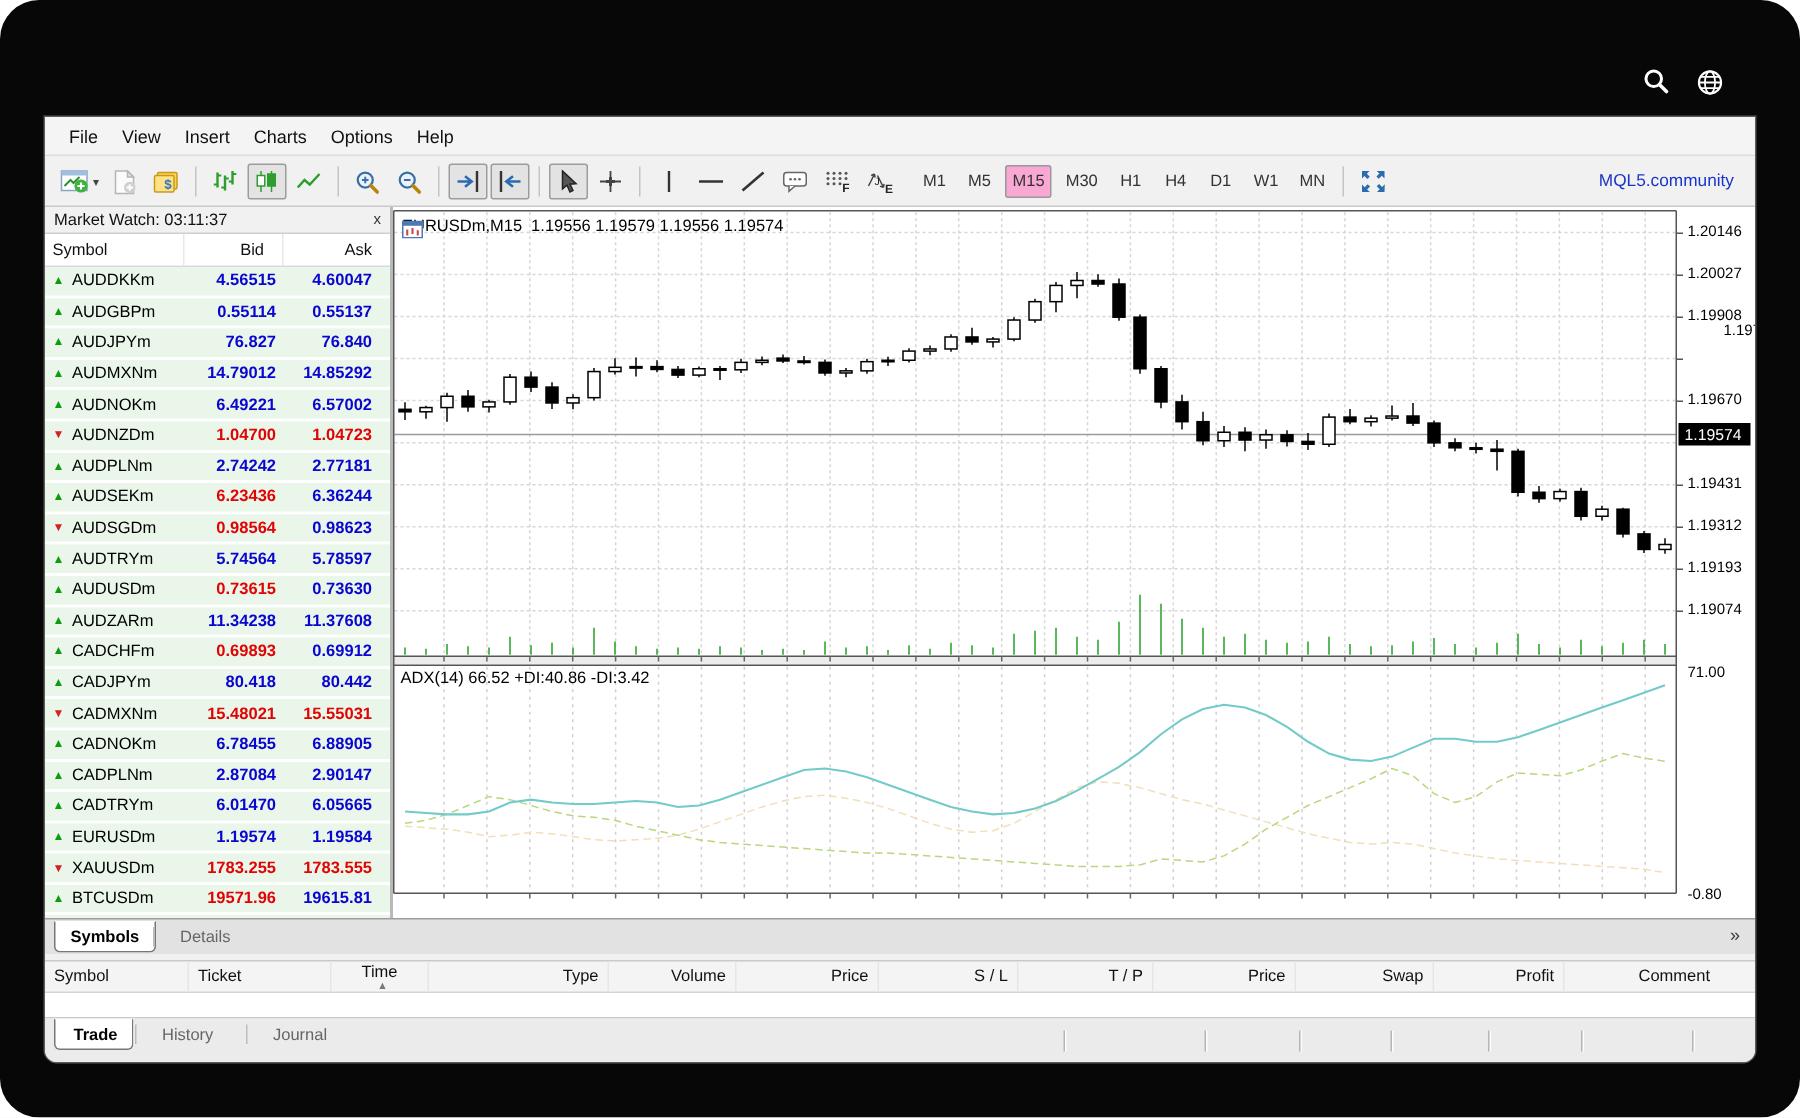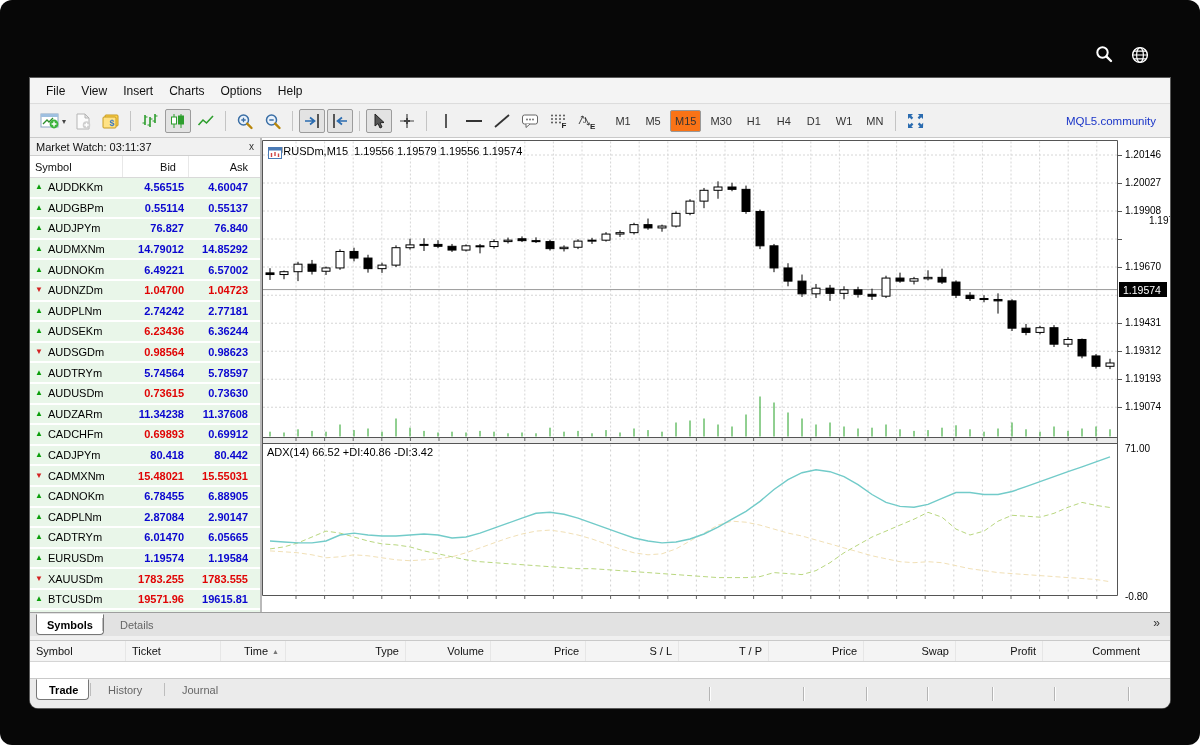--- a/index.html
+++ b/index.html
@@ -1,31 +1,31 @@
 <!DOCTYPE html>
 <html><head>
 <meta charset="utf-8">
 <style>
   html,body{margin:0;padding:0;background:#fff;}
   *{box-sizing:border-box;}
-  .frame{position:relative;width:1200px;height:745px;background:#070707;border-radius:12px;overflow:hidden;font-family:"Liberation Sans",sans-serif;}
+  .frame{position:relative;width:1200px;height:745px;background:#070707;border-radius:26px;overflow:hidden;font-family:"Liberation Sans",sans-serif;}
   .bezel-ico{position:absolute;cursor:pointer;}
   .app{position:absolute;left:30px;top:78px;width:1140px;height:630px;background:#f0f0f0;border-radius:0 0 8px 8px;box-shadow:0 0 0 1px #5a5a5a;overflow:hidden;}
   
   .menubar{position:absolute;left:0;top:0;width:100%;height:26px;display:flex;align-items:center;padding-left:8px;border-bottom:1px solid #dcdcdc;background:#f4f4f4;}
   .menu-item{font-size:12px;color:#111;padding:3px 8px;cursor:default;}
   
   .toolbar{position:absolute;left:0;top:27px;width:100%;height:33px;display:flex;align-items:center;padding-left:6px;border-bottom:1px solid #c9c9c9;background:#f1f1f1;}
   .tbtn{width:26px;height:24px;display:flex;align-items:center;justify-content:center;border:1px solid transparent;border-radius:2px;margin:0 1px;}
   .tbtn.pressed{background:#e3e3e3;border-color:#9c9c9c;}
   .tbtn svg{display:block;}
   .caret{font-size:8px;color:#444;margin:0 3px 0 -2px;}
   .sep{width:1px;height:20px;background:#c4c4c4;margin:0 5px;}
   .tf-btn{min-width:26px;height:22px;font-size:11px;color:#333;display:flex;align-items:center;justify-content:center;padding:0 4px;border:1px solid transparent;border-radius:2px;margin:0 2px;}
-  .tf-btn.active{border-color:#999;background:#f97316;}
+  .tf-btn.active{border-color:#999;background:#f9a8d4;}
   .mql{margin-left:auto;margin-right:14px;font-size:11.5px;color:#1a35c8;text-decoration:none;}
   
   .main{position:absolute;left:0;top:60px;width:1140px;height:474px;}
   
   .mw{position:absolute;left:0;top:0;width:232px;height:474px;background:#fff;border-right:2px solid #b9b9b9;overflow:hidden;}
   .mw-title{height:18px;background:#f1f1f1;border-bottom:1px solid #cfcfcf;display:flex;align-items:center;font-size:11px;color:#111;padding:0 6px;}
   .mw-close{margin-left:auto;font-size:10px;color:#333;cursor:pointer;line-height:1;}
   .mw-head{height:22px;display:grid;grid-template-columns:92px 66px 1fr;align-items:center;border-bottom:1px solid #d9d9d9;font-size:11px;color:#111;background:#fff;}
   .mw-head span{padding:0 5px;}
   .mw-head .num{text-align:right;padding-right:12px;border-left:1px solid #e8e8e8;height:100%;display:flex;align-items:center;justify-content:flex-end;}
@@ -827,21 +827,21 @@
       <span class="chevron">»</span>
     </div>
 
     <div class="tbx-header" id="tbx-header">
         <div class="tbx-cell" style="width: 95px;">
           <span>Symbol</span>
         </div>
         <div class="tbx-cell" style="width: 95px;">
           <span>Ticket</span>
         </div>
-        <div class="tbx-cell rt" style="width: 65px;">
+        <div class="tbx-cell rt" style="width: 65px; flex-direction: column;">
           <span>Time</span>
           <span class="sort-arrow">▲</span>
         </div>
         <div class="tbx-cell rt" style="width: 120px;">
           <span>Type</span>
         </div>
         <div class="tbx-cell rt" style="width: 85px;">
           <span>Volume</span>
         </div>
         <div class="tbx-cell rt" style="width: 95px;">

